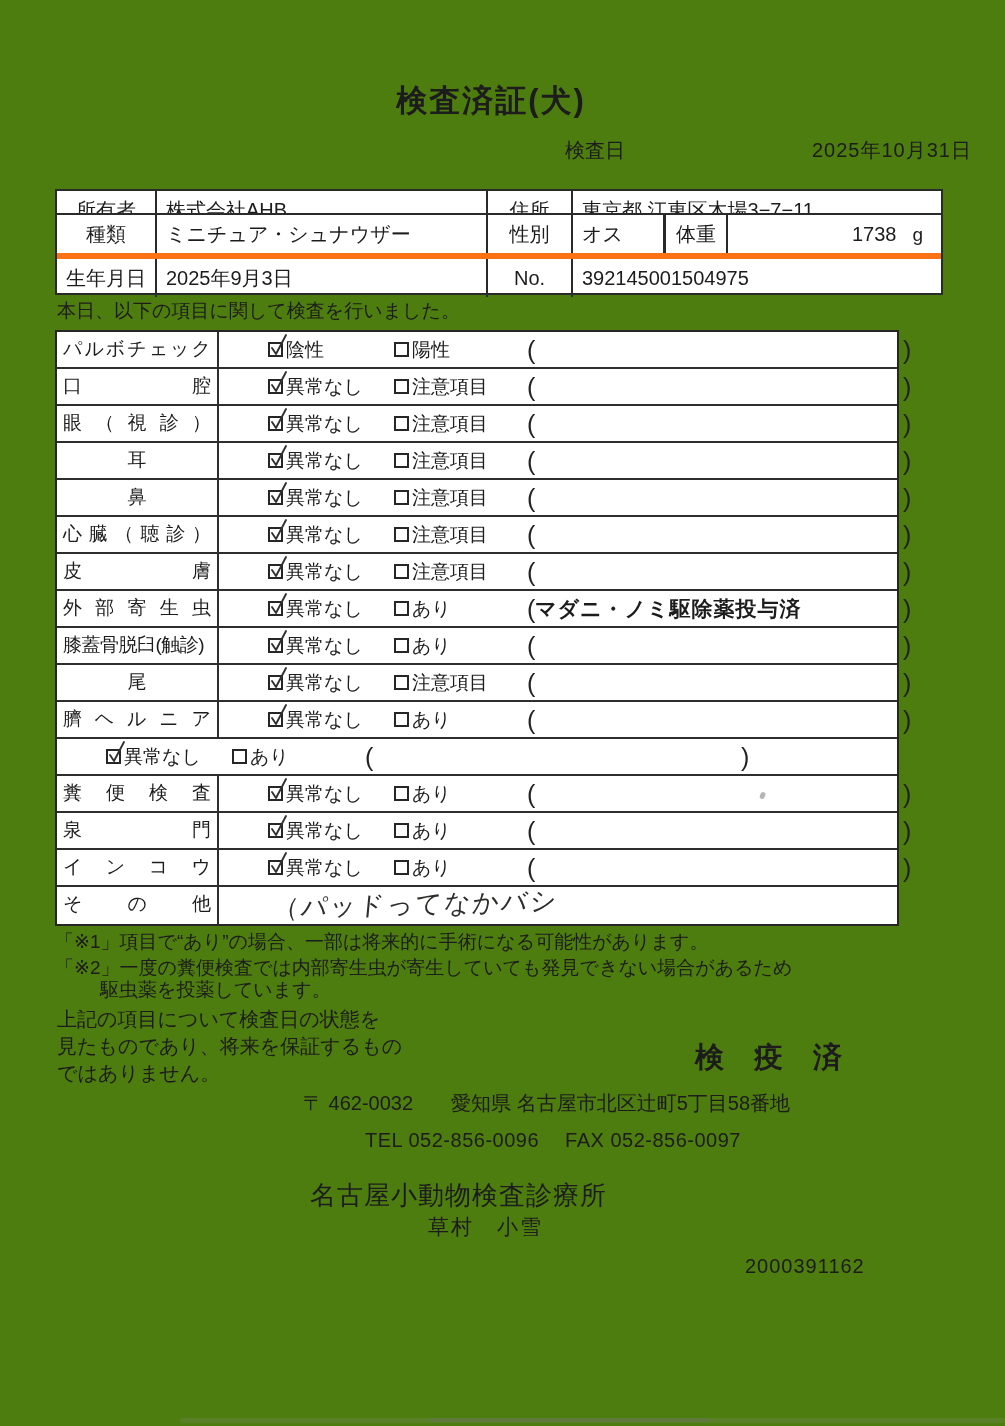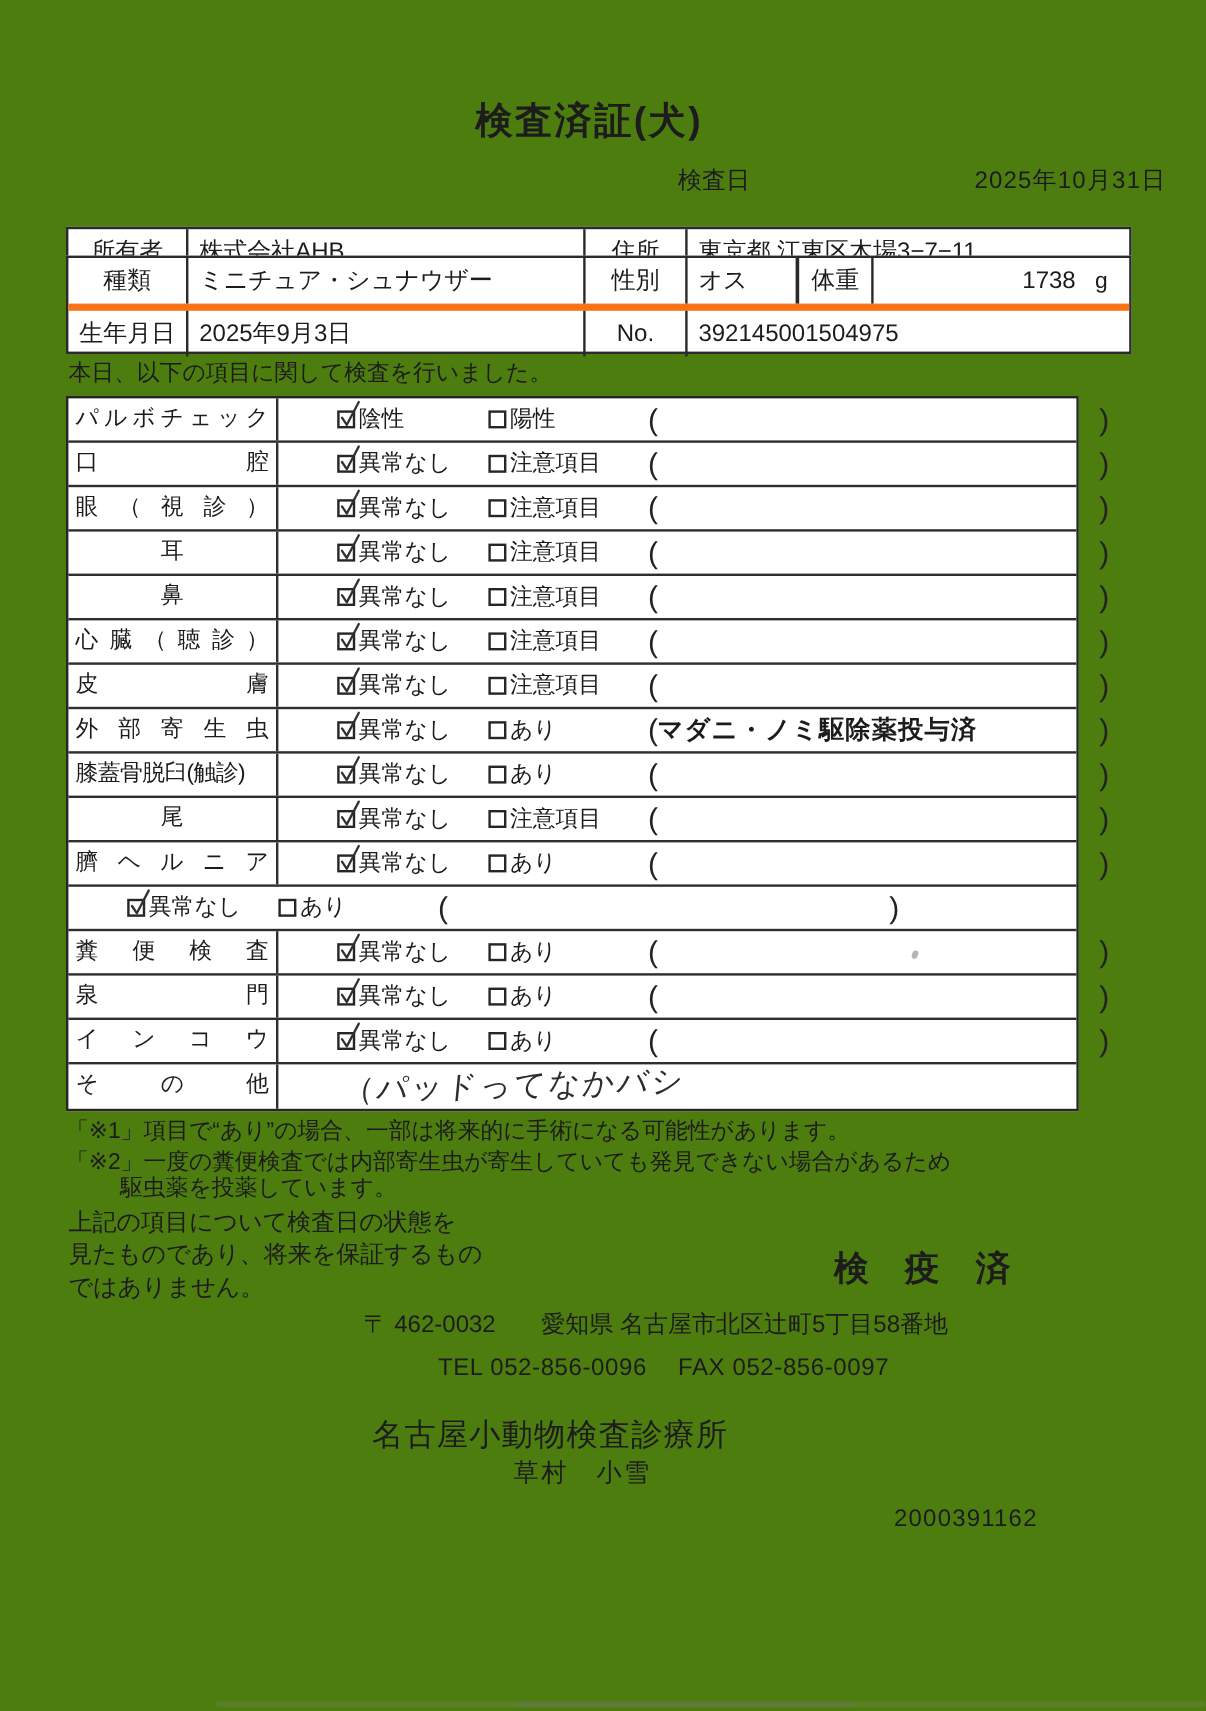--- a/index.html
+++ b/index.html
@@ -31,21 +31,21 @@
   .w-weightlab{width:63px;border-left:1px solid #2a2a2a;}
   .weight-val{flex:1;text-align:right;padding-right:18px;}
   .weight-unit{margin-left:16px;font-size:19px;}
   .flex1{flex:1;}
   
   .intro{top:298px;left:57px;font-size:19px;}
   
   .exam-table{top:330px;left:55px;width:840px;border:2px solid #262626;background:#fff;box-sizing:content-box;}
   .exam-row{display:flex;height:37px;box-sizing:border-box;border-bottom:2px solid #2e2e2e;position:relative;}
   .exam-row:last-child{border-bottom:none;justify-content:flex-end;}
-  .row-label{width:175px;box-sizing:border-box;border-right:2px solid #2e2e2e;padding:0 6px;font-size:19px;line-height:34px;overflow:hidden;white-space:nowrap;}
+  .row-label{width:162px;box-sizing:border-box;border-right:2px solid #2e2e2e;padding:0 6px;font-size:19px;line-height:34px;overflow:hidden;white-space:nowrap;}
   .align-justify{text-align:justify;text-align-last:justify;text-justify:inter-character;}
   .align-center{text-align:center;}
   .align-left{text-align:left;letter-spacing:-0.5px;}
   .row-content{position:relative;flex:1;font-size:19px;line-height:34px;margin-left:44px;}
   .cb-group{position:absolute;top:0;display:flex;align-items:center;height:35px;}
   .cb1{left:5px;}
   .cb2{left:131px;}
   .checkbox{position:relative;width:15px;height:15px;border:2px solid #262626;box-sizing:border-box;margin-right:3px;flex:0 0 auto;}
   .tick{position:absolute;left:-3px;top:-13px;width:24px;height:28px;overflow:visible;}
   .tick path{fill:none;stroke:#30302e;stroke-width:1.9;stroke-linecap:round;stroke-linejoin:round;}

